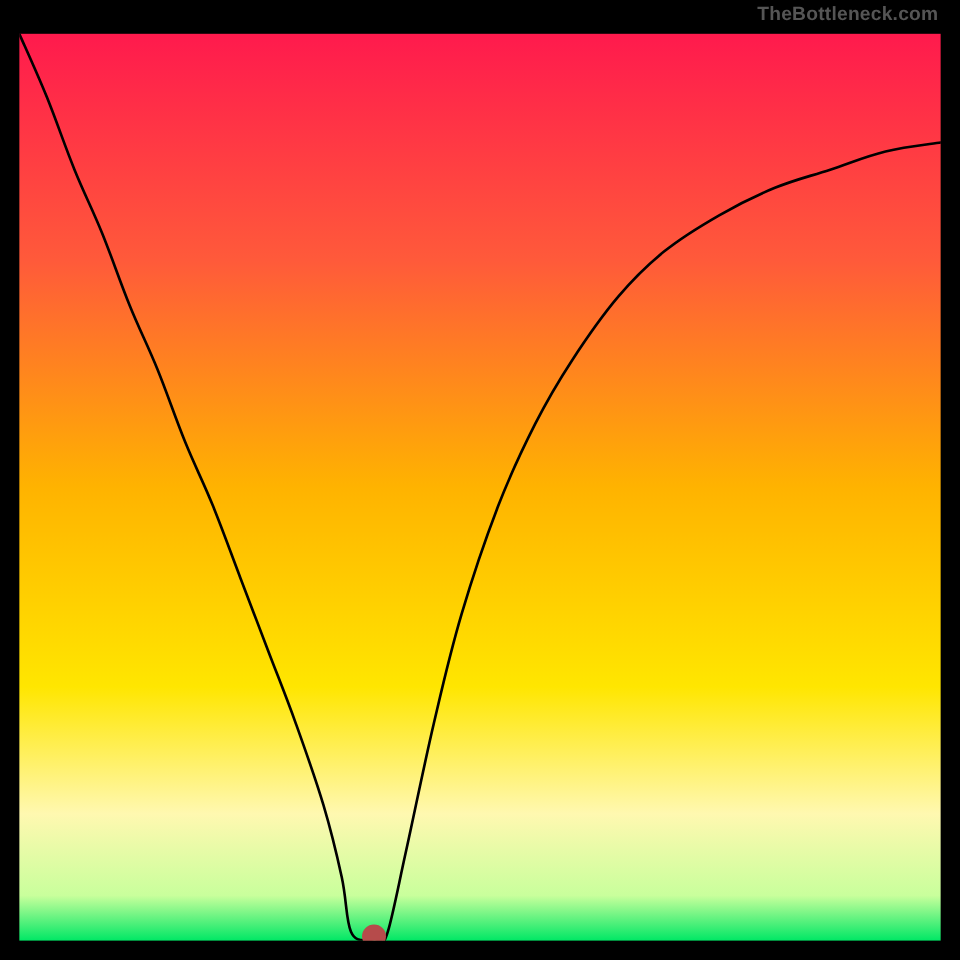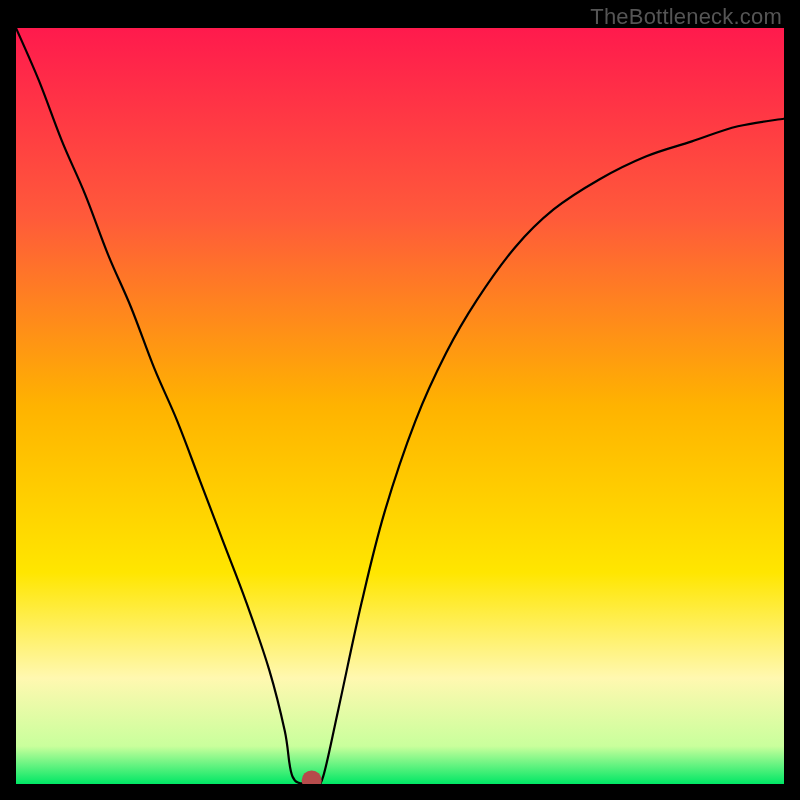--- a/index.html
+++ b/index.html
@@ -15,22 +15,22 @@
     position: relative;
     width: 800px;
     height: 800px;
     background: #000;
   }
   .watermark {
     position: absolute;
     top: 4px;
     right: 18px;
     color: #555;
-    font-size: 22px;
-    font-weight: 400;
+    font-size: 16px;
+    font-weight: 700;
     z-index: 5;
     letter-spacing: 0.2px;
   }
   .plot-area {
     position: absolute;
     left: 16px;
     top: 28px;
     width: 768px;
     height: 756px;
   }

